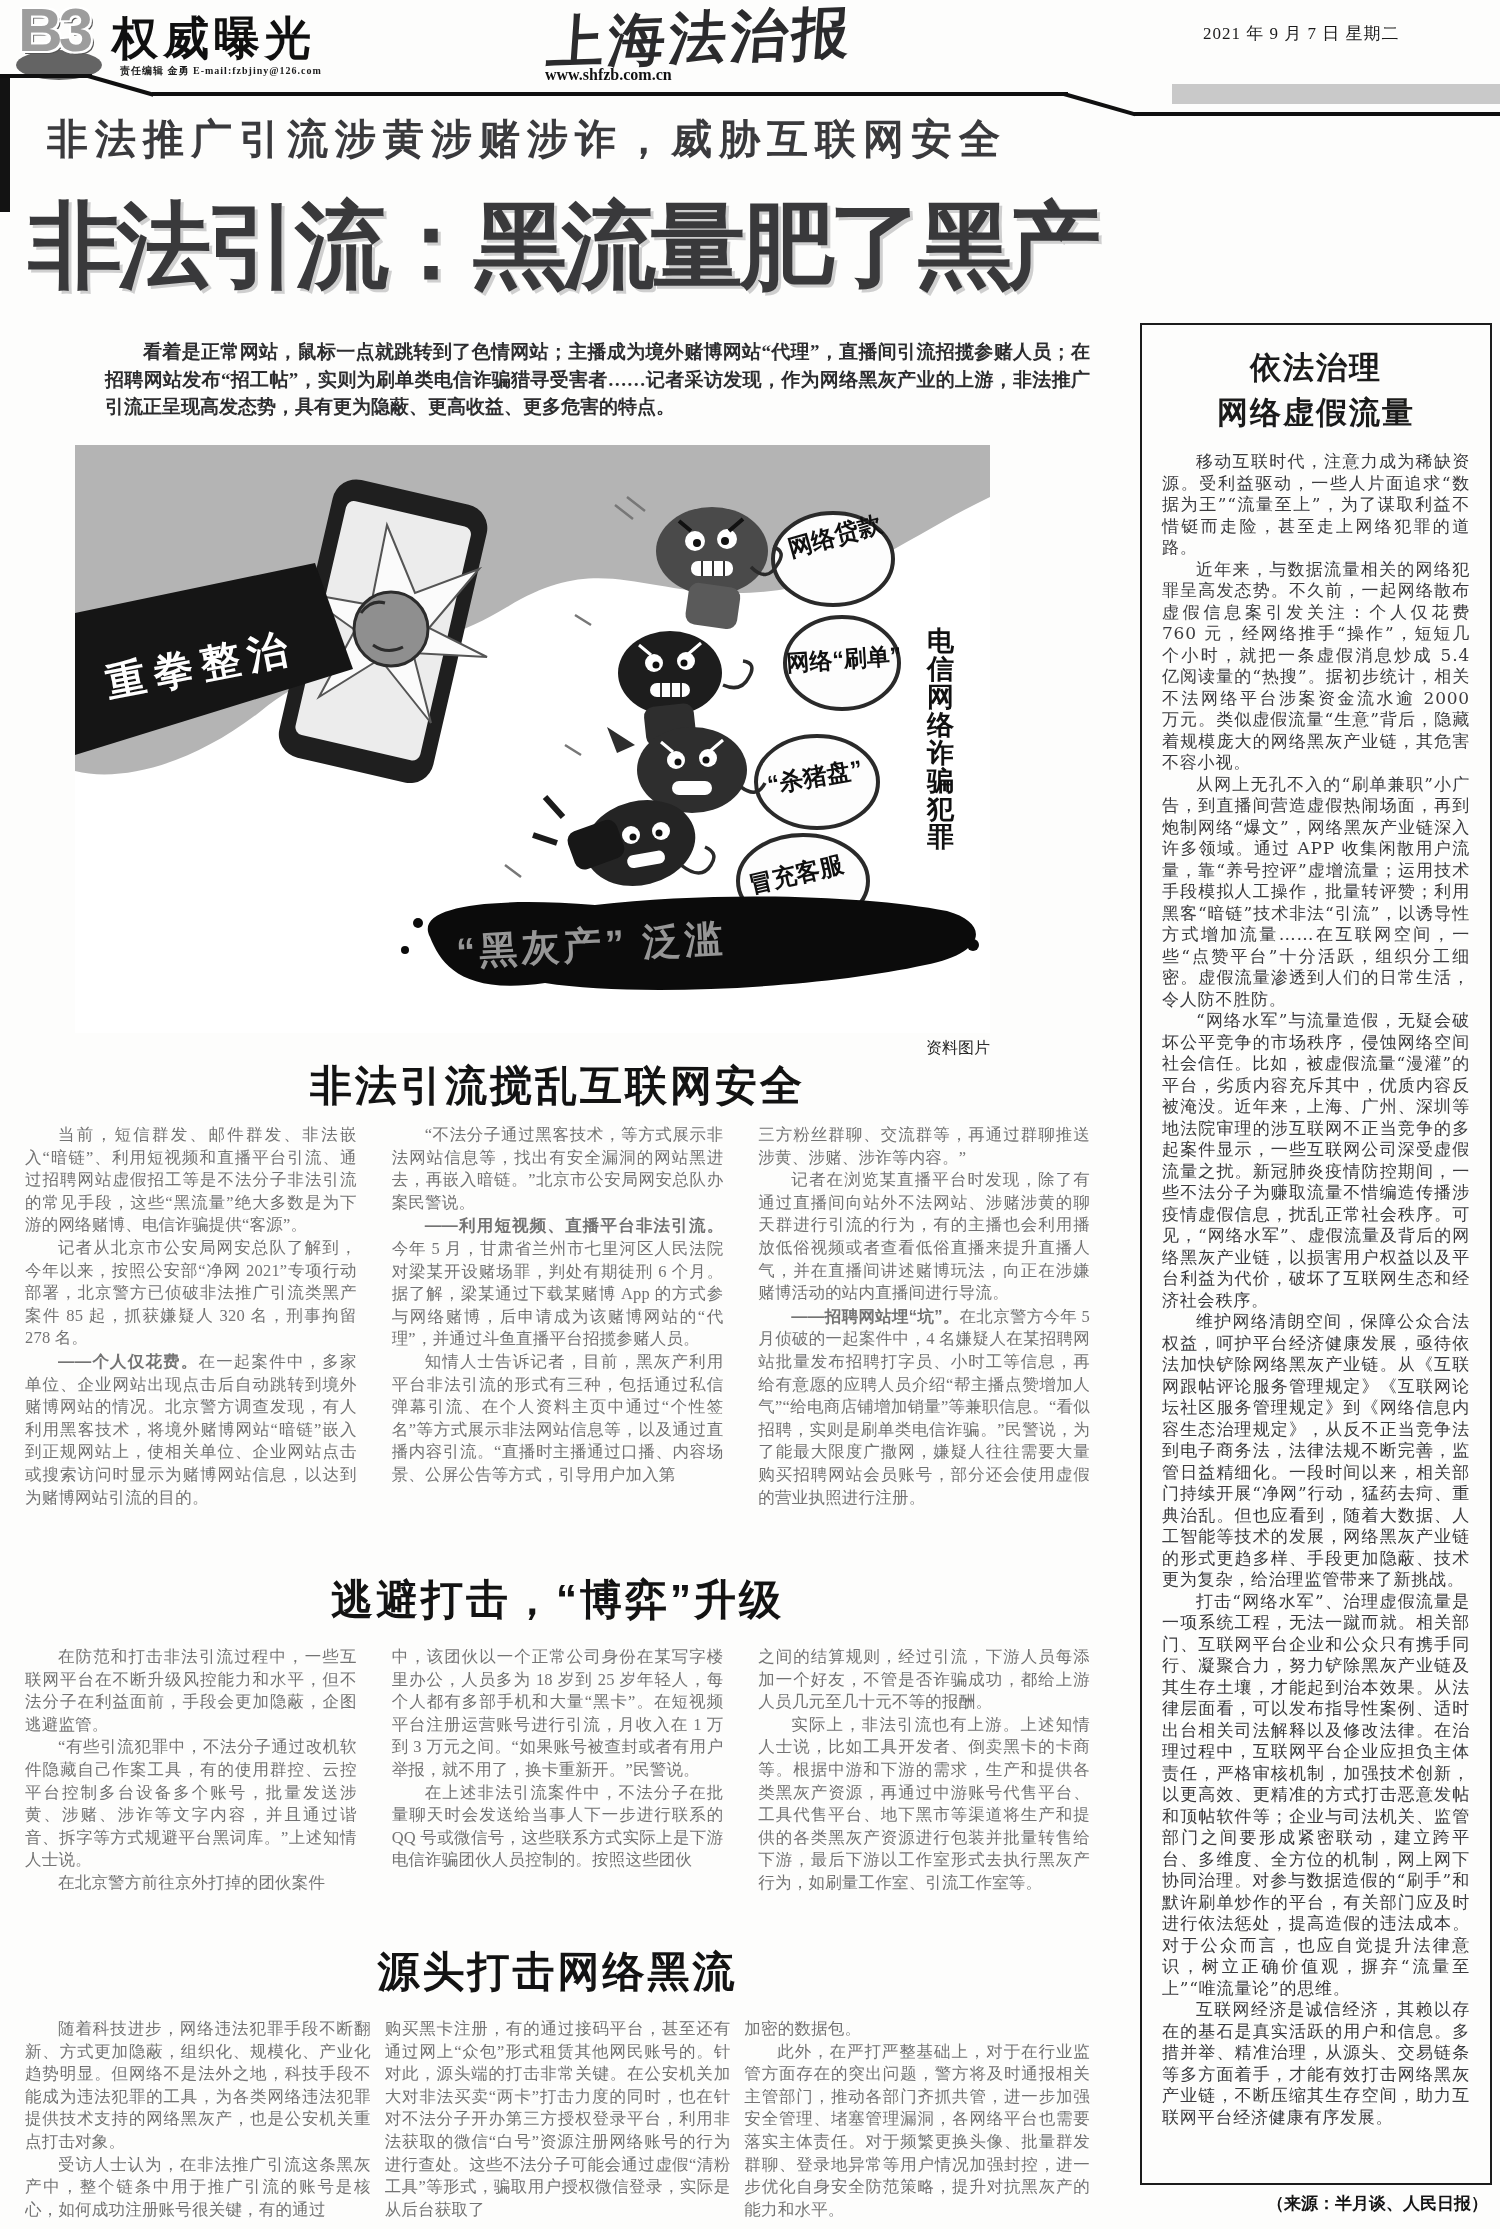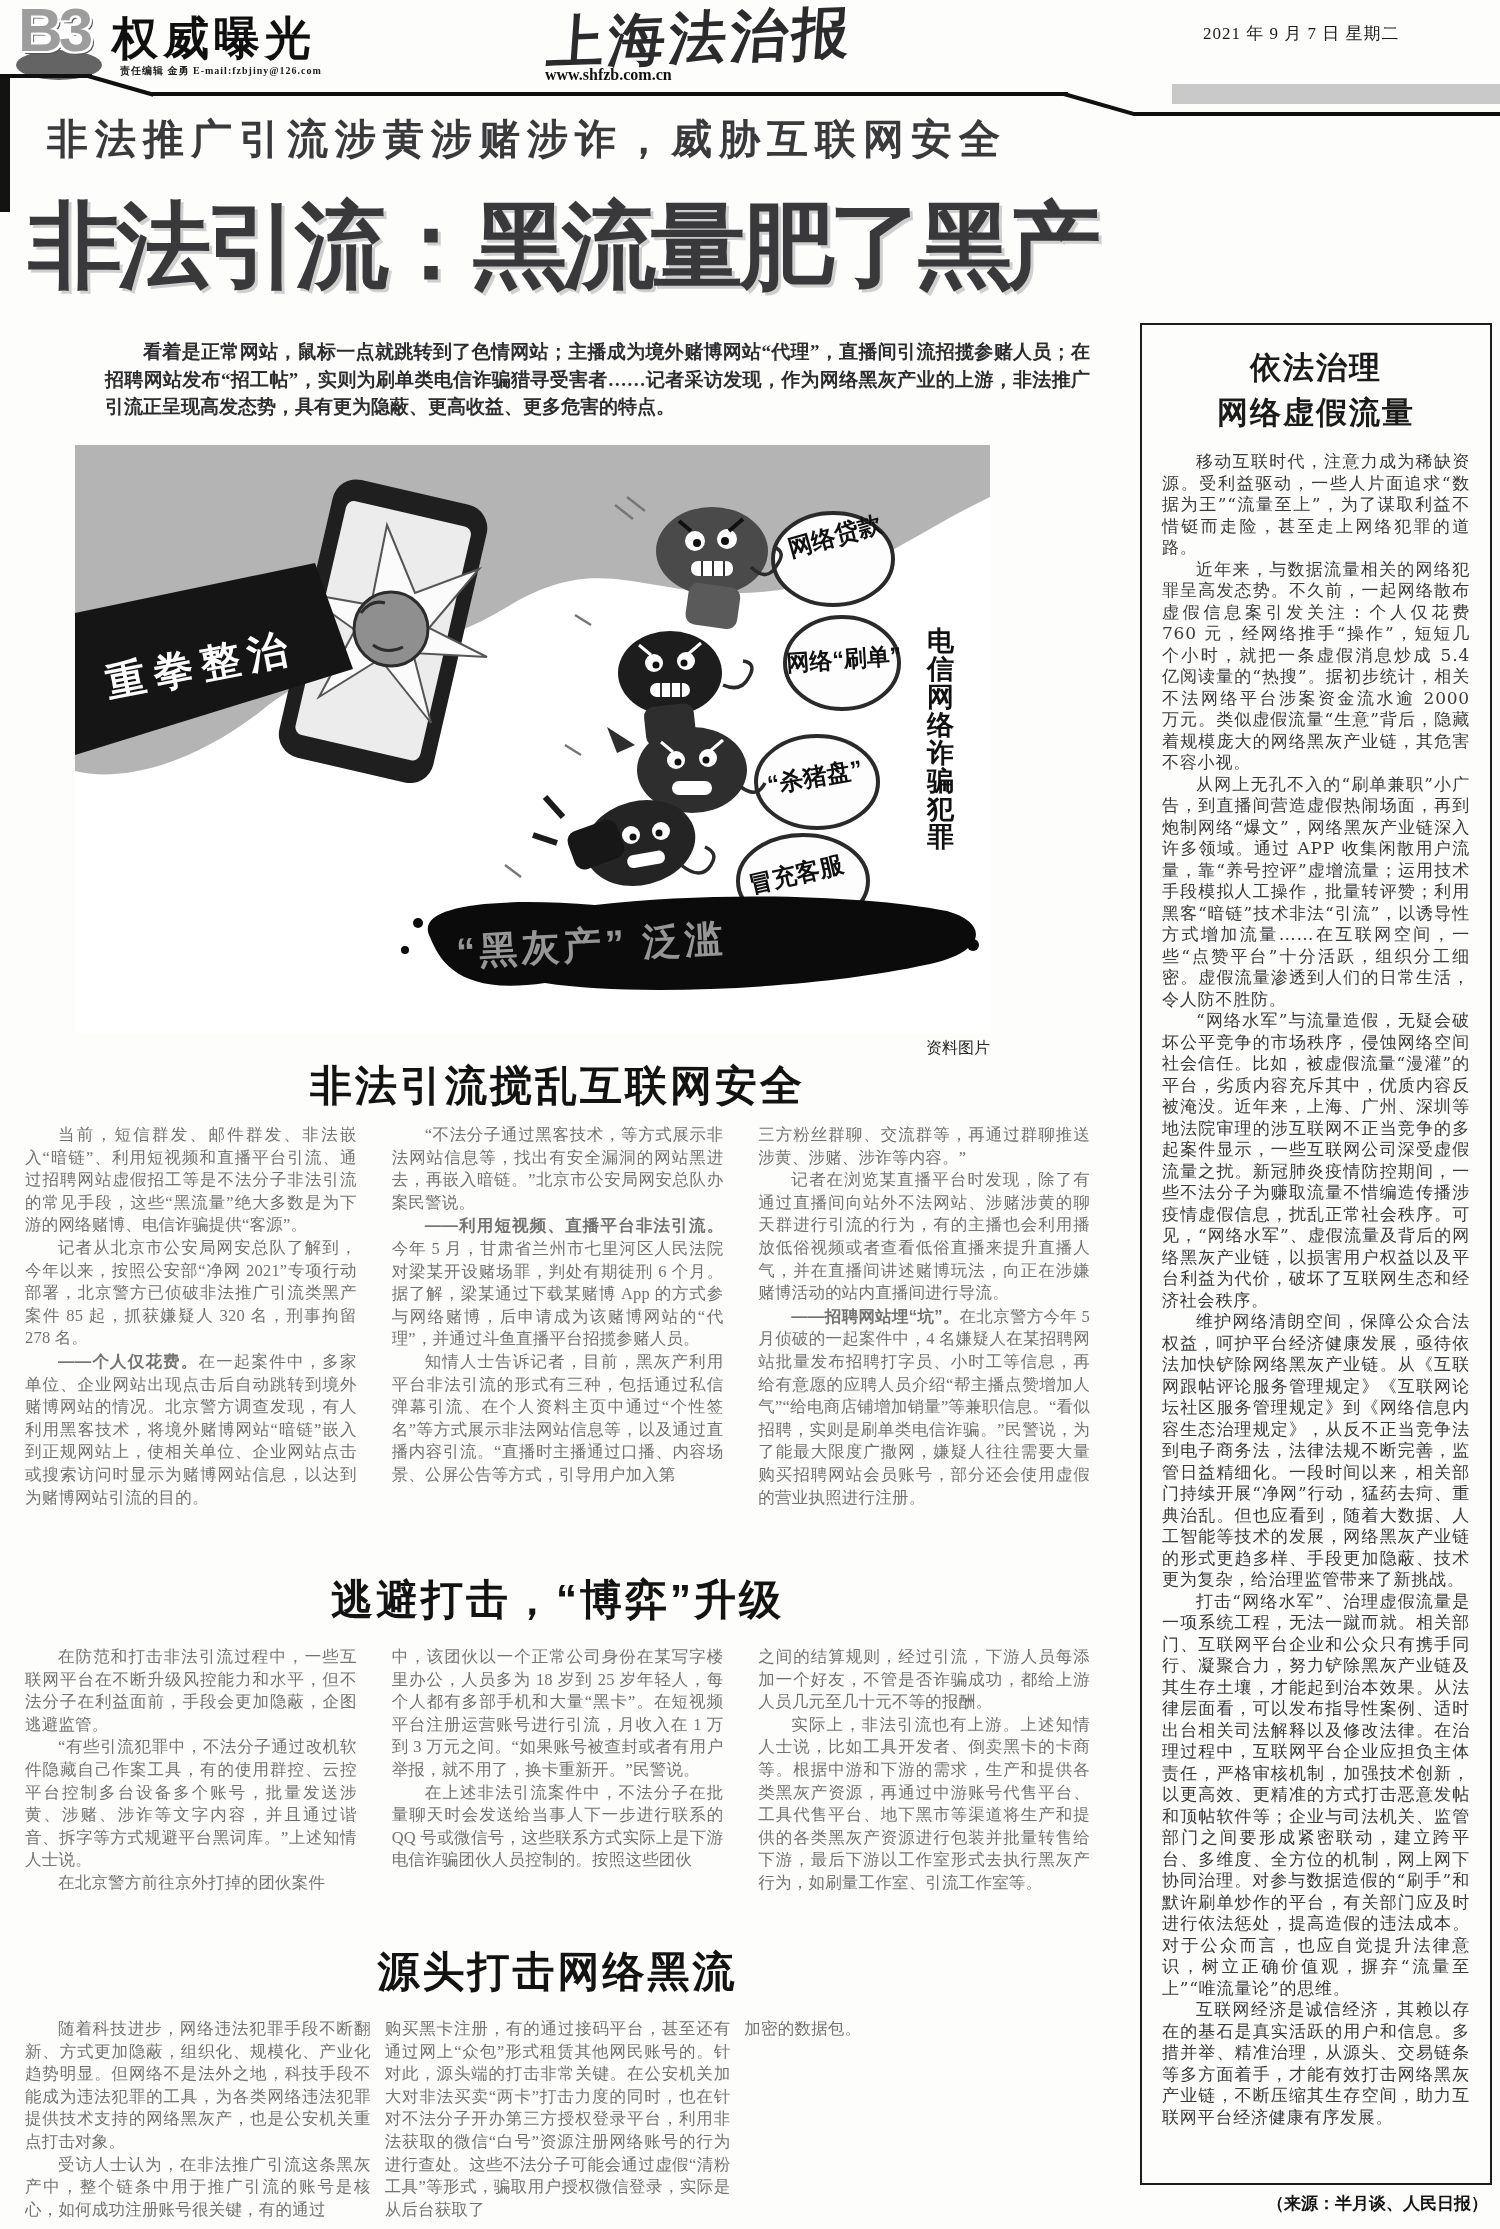--- a/index.html
+++ b/index.html
@@ -201,20 +201,21 @@
   <div class="cols" id="sec-cols-2">
       <div class="col">
         <p>随着科技进步，网络违法犯罪手段不断翻新、方式更加隐蔽，组织化、规模化、产业化趋势明显。但网络不是法外之地，科技手段不能成为违法犯罪的工具，为各类网络违法犯罪提供技术支持的网络黑灰产，也是公安机关重点打击对象。</p>
         <p>受访人士认为，在非法推广引流这条黑灰产中，整个链条中用于推广引流的账号是核心，如何成功注册账号很关键，有的通过</p>
       </div>
       <div class="col">
         <p class="noind">购买黑卡注册，有的通过接码平台，甚至还有通过网上“众包”形式租赁其他网民账号的。针对此，源头端的打击非常关键。在公安机关加大对非法买卖“两卡”打击力度的同时，也在针对不法分子开办第三方授权登录平台，利用非法获取的微信“白号”资源注册网络账号的行为进行查处。这些不法分子可能会通过虚假“清粉工具”等形式，骗取用户授权微信登录，实际是从后台获取了</p>
       </div>
       <div class="col">
         <p class="noind">加密的数据包。</p>
+        <p>此外，在严打严整基础上，对于在行业监管方面存在的突出问题，警方将及时通报相关主管部门，推动各部门齐抓共管，进一步加强安全管理、堵塞管理漏洞，各网络平台也需要落实主体责任。对于频繁更换头像、批量群发群聊、登录地异常等用户情况加强封控，进一步优化自身安全防范策略，提升对抗黑灰产的能力和水平。</p>
       </div>
     </div>
 
   <div class="sidebar">
     <div class="sidebar-title">
       <div>依法治理</div>
       <div>网络虚假流量</div>
     </div>
     <div class="sidebar-body" id="sidebar-body">
         <p>移动互联时代，注意力成为稀缺资源。受利益驱动，一些人片面追求“数据为王”“流量至上”，为了谋取利益不惜铤而走险，甚至走上网络犯罪的道路。</p>

